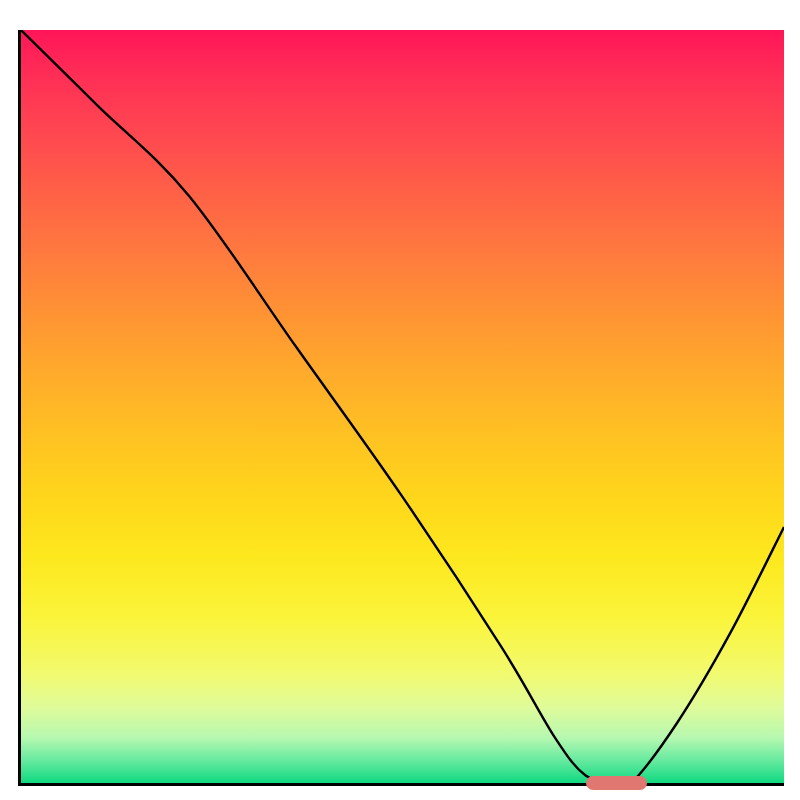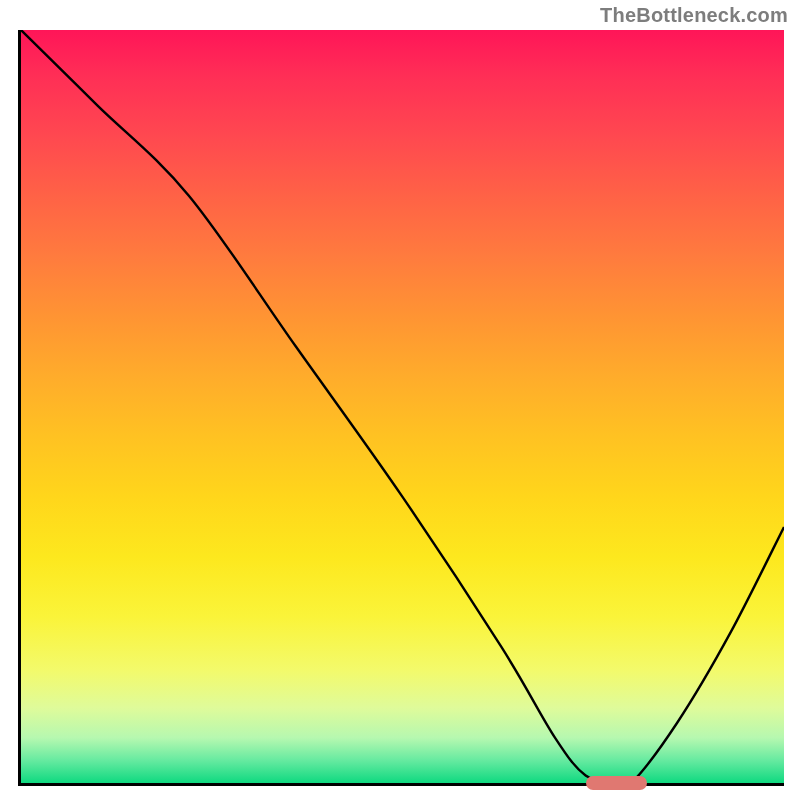--- a/index.html
+++ b/index.html
@@ -69,21 +69,20 @@
     height: 14px;
     border-radius: 7px;
     background: #e07871;
   }
 </style>
 </head>
 <body>
 
 <div class="root">
 
-  <div class="attribution">TheBottleneck.com</div>
 
   <div class="plot">
     <div class="gradient"></div>
 
     <svg class="lines" viewBox="0 0 100 100" preserveAspectRatio="none">
       <path d="M 0 0 C 1.6666666666666667 1.6666666666666667, 6.333333333333334 6.333333333333334, 10 10 C 13.666666666666666 13.666666666666666, 17.666666666666668 16.666666666666664, 22 22 C 26.333333333333332 27.333333333333336, 31.333333333333332 35.33333333333334, 36 42.00000000000001 C 40.666666666666664 48.66666666666667, 45.5 55.333333333333336, 50 62 C 54.5 68.66666666666667, 59.666666666666664 76.66666666666667, 63 82 C 66.33333333333333 87.33333333333333, 68.16666666666667 91.16666666666667, 70 94 C 71.83333333333333 96.83333333333333, 72.66666666666667 98, 74 99 C 75.33333333333333 100, 77 99.83333333333333, 78 100 C 79 100.16666666666667, 78.66666666666667 101.33333333333333, 80 100 C 81.33333333333333 98.66666666666667, 83.83333333333333 95.33333333333333, 86 92 C 88.16666666666667 88.66666666666667, 90.66666666666667 84.33333333333333, 93 80 C 95.33333333333333 75.66666666666667, 98.83333333333333 68.33333333333333, 100 66" fill="none" stroke="#000" stroke-width="2.4" vector-effect="non-scaling-stroke"></path>
     </svg>
 
     <div class="marker" style="left: 564.62px; width: 61.04px; bottom: -7px;"></div>
   </div>

